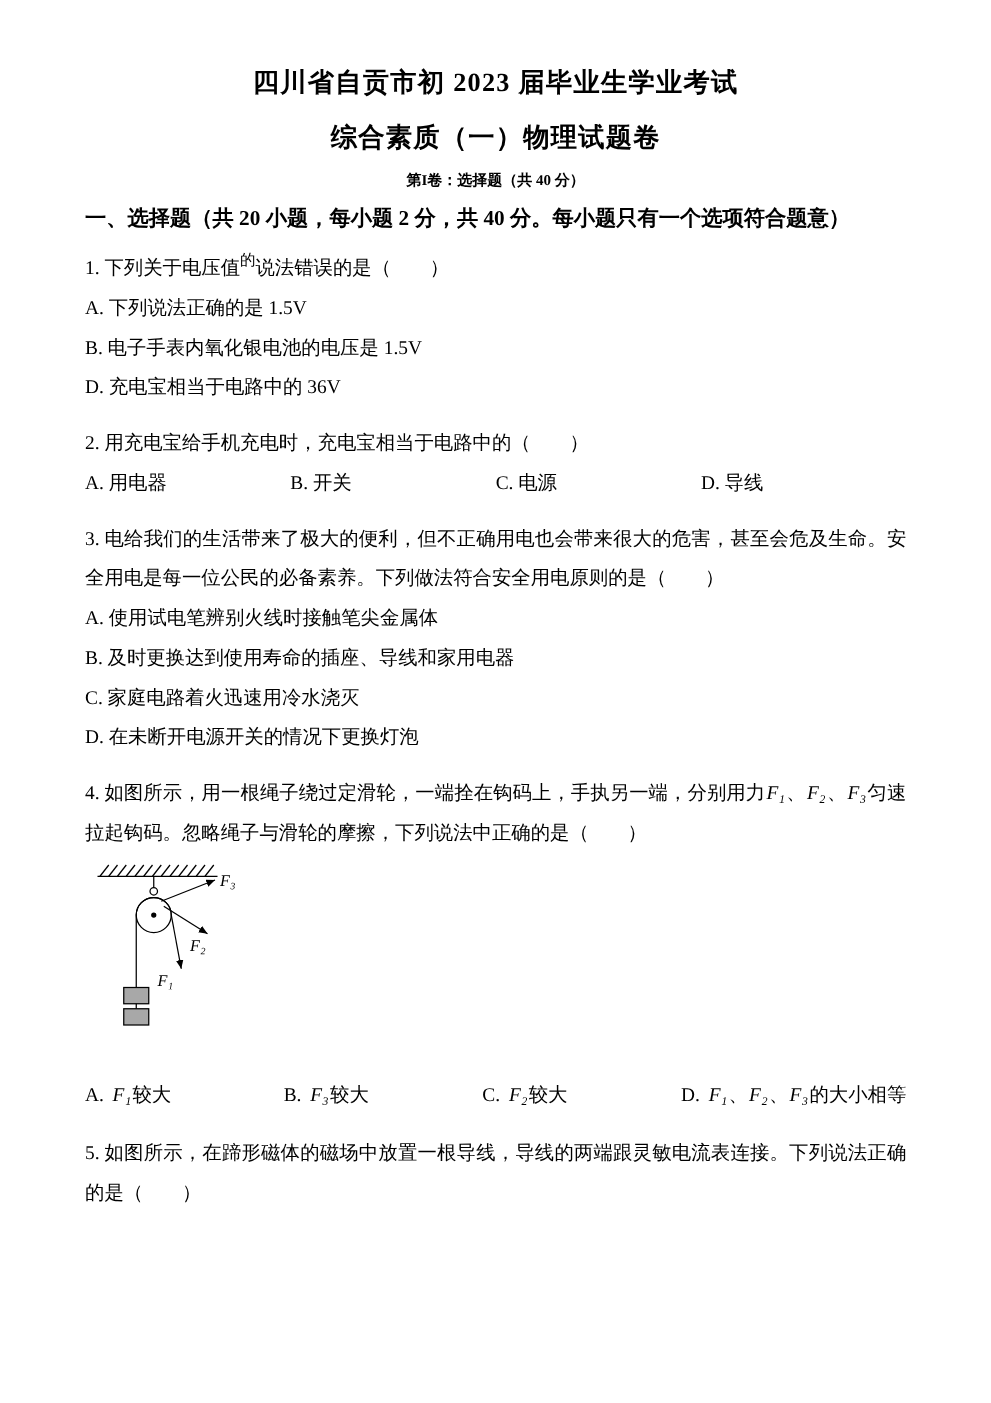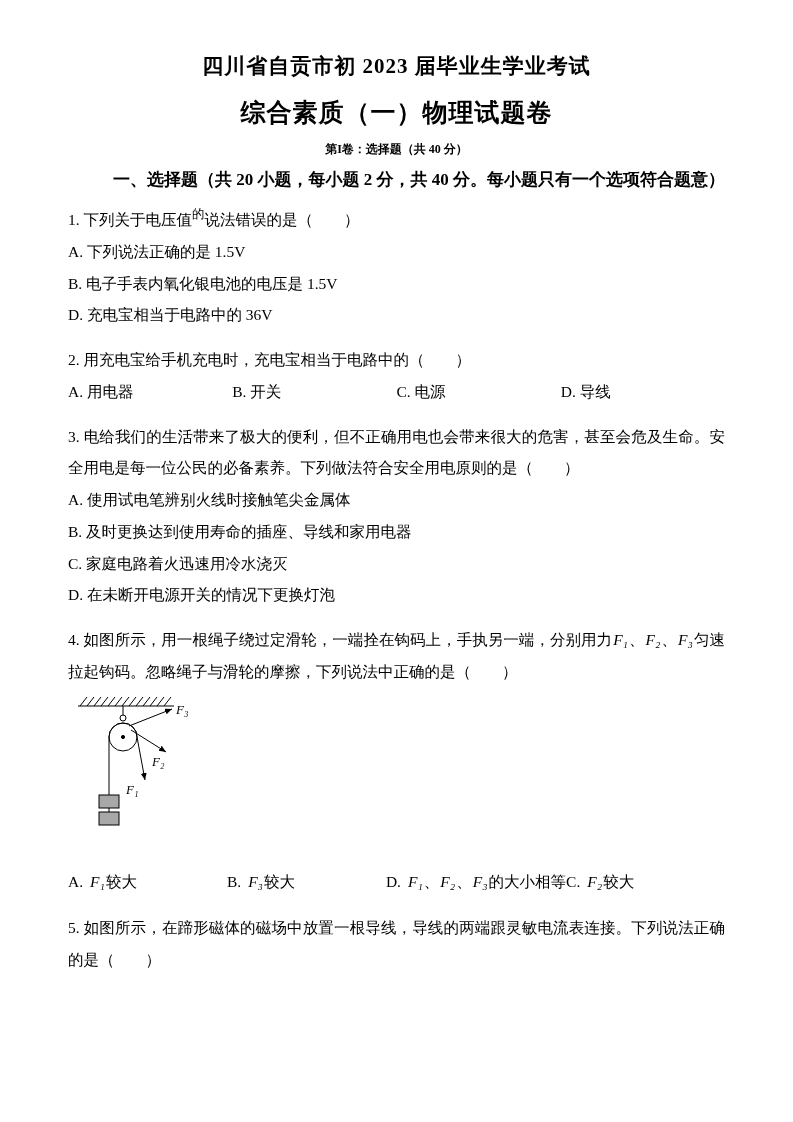--- a/index.html
+++ b/index.html
@@ -14,29 +14,29 @@
     color: #000000;
     font-family: "Liberation Serif", "DejaVu Serif", serif;
     font-size: 15.5px;
     overflow: hidden;
   }
   .title1 {
     font-size: 21px; font-weight: bold; text-align: center;
     margin: 0 0 16px 0; letter-spacing: 1px;
   }
   .title2 {
-    font-size: 25px; font-weight: bold; text-align: center;
+    font-size: 21px; font-weight: bold; text-align: center;
     margin: 12px 0 12px 0; letter-spacing: 1px;
   }
   .part-header {
     font-size: 12px; font-weight: bold; text-align: center;
     margin: 2px 0 10px 0;
   }
   .section-header {
-    font-size: 17px; font-weight: bold; text-align: right;
+    font-size: 17px; font-weight: bold; text-align: left;
     margin: 0 0 6px 0;
   }
   .stem {
     margin: 13px 0 0 0;
     line-height: 2.05;
     text-align: justify;
     text-justify: inter-character;
   }
   .option-line { margin: 0; line-height: 2.05; }
   .options-grid4 {
@@ -147,22 +147,22 @@
         </g>
         <text x="104" y="22" class="fig-label">F₃</text>
         <text x="80" y="74" class="fig-label">F₂</text>
         <text x="54" y="102" class="fig-label">F₁</text>
       </svg>
     </div>
 
     <div class="options-grid2">
       <span class="opt-cell"><span class="opt-label">A.</span><span class="mvar">F₁</span><span>较大</span></span>
       <span class="opt-cell"><span class="opt-label">B.</span><span class="mvar">F₃</span><span>较大</span></span>
+      <span class="opt-cell"><span class="opt-label">C.</span><span class="mvar">F₂</span><span>较大</span></span>
       <span class="opt-cell"><span class="opt-label">D.</span><span class="mvar">F₁</span><span>、</span><span class="mvar">F₂</span><span>、</span><span class="mvar">F₃</span><span>的大小相等</span></span>
-      <span class="opt-cell"><span class="opt-label">C.</span><span class="mvar">F₂</span><span>较大</span></span>
     </div>
   </div>
 
   <div class="question">
     <p class="stem">5. 如图所示，在蹄形磁体的磁场中放置一根导线，导线的两端跟灵敏电流表连接。下列说法正确的是（　　）</p>
   </div>
 
 </div>
 
 </body></html>

